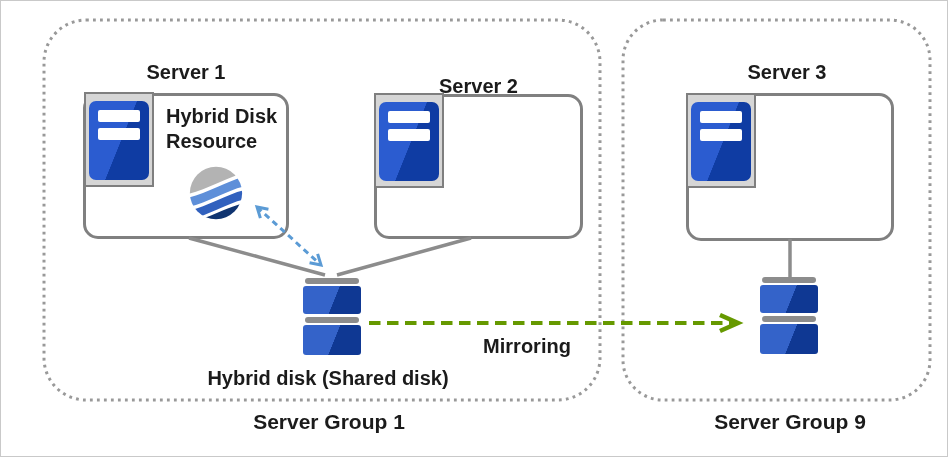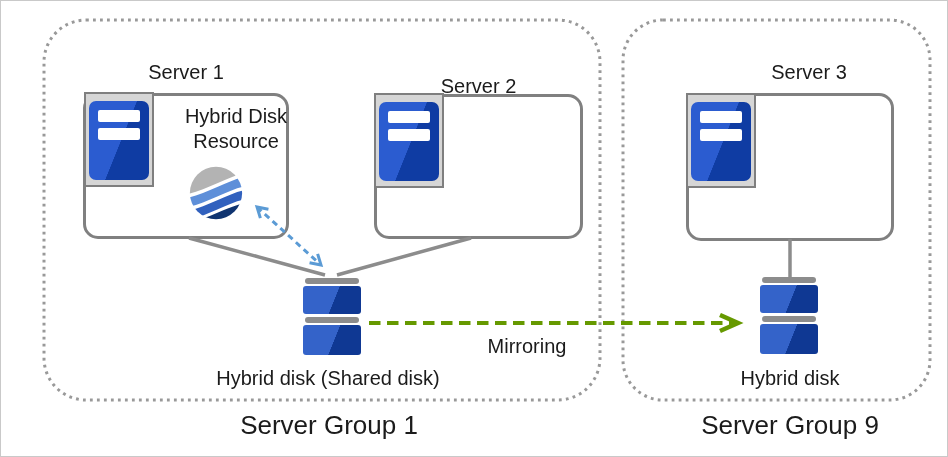--- a/index.html
+++ b/index.html
@@ -6,35 +6,36 @@
   body {
     font-family: "Liberation Sans", sans-serif;
     background:#fff;
   }
   .canvas {
     position:relative;
     width:948px; height:457px;
     background:#ffffff;
     border:1px solid #c9c9c9;
     overflow:hidden;
+    font-weight:bold;
   }
   svg.overlay {
     position:absolute; left:0; top:0;
     width:948px; height:457px;
     pointer-events:none;
   }
   .label {
     position:absolute;
     color:#1b1b1b;
     font-size:20px;
     text-align:center;
     white-space:nowrap;
   }
   .label.left { text-align:left; white-space:normal; }
-  .group-label { font-size:26px; }
+  .group-label { font-size:21px; }
 
   
   .box {
     position:absolute;
     background:#fff;
     border:3px solid #808080;
     border-radius:15px;
   }
   #box-s1 { left:82px;  top:92px; width:206px; height:146px; }
   #box-s2 { left:373px; top:93px; width:209px; height:145px; }
@@ -82,22 +83,22 @@
     margin-bottom:3px;
   }
   .disk .platter.p2 { height:30px; margin-bottom:0; }
 
   
   .globe { position:absolute; left:187px; top:164px; width:56px; height:56px; }
 
   
   #lbl-s1        { left:82px;  top:60px;  width:206px; }
   #lbl-s2        { left:373px; top:60px;  width:209px;margin-top:14px; }
-  #lbl-s3        { left:704px; top:60px;  width:208px; }
-  #lbl-resource  { left:165px; top:103px; width:140px; line-height:25px;text-align:center; }
+  #lbl-s3        { left:682px; top:60px;  width:208px; }
+  #lbl-resource  { left:165px; top:103px; width:140px; line-height:25px; }
   #lbl-disk1     { left:172px; top:366px; width:310px; }
   #lbl-mirroring { left:426px; top:334px; width:200px; }
   #lbl-disk2     { left:689px; top:366px; width:200px; }
   #lbl-group1    { left:228px; top:409px; width:200px; }
   #lbl-group2    { left:689px; top:409px; width:200px; }
 </style>
 </head>
 <body>
 
 <div class="canvas">
@@ -153,21 +154,20 @@
   </div>
   <div class="disk" id="disk2">
     <div class="cap"></div>
     <div class="platter"></div>
     <div class="cap"></div>
     <div class="platter p2"></div>
   </div>
 
   <div class="label" id="lbl-disk1">Hybrid disk (Shared disk)</div>
   <div class="label" id="lbl-mirroring">Mirroring</div>
-  <div class="label" id="lbl-disk2">Hybrid disk</div>
   <div class="label group-label" id="lbl-group1">Server Group 1</div>
   <div class="label group-label" id="lbl-group2">Server Group 9</div>
 
   <svg class="overlay">
     <defs>
       <marker id="arrowBlue" markerWidth="18" markerHeight="18" refX="12" refY="8" orient="auto-start-reverse" markerUnits="userSpaceOnUse">
         <path d="M2,2 L12,8 L2,14" fill="none" stroke="#5b9bd5" stroke-width="3"></path>
       </marker>
       <marker id="arrowGreen" markerWidth="26" markerHeight="22" refX="19" refY="10" orient="auto" markerUnits="userSpaceOnUse">
         <path d="M2,2 L20,10 L2,18" fill="none" stroke="#669900" stroke-width="4.5"></path>

